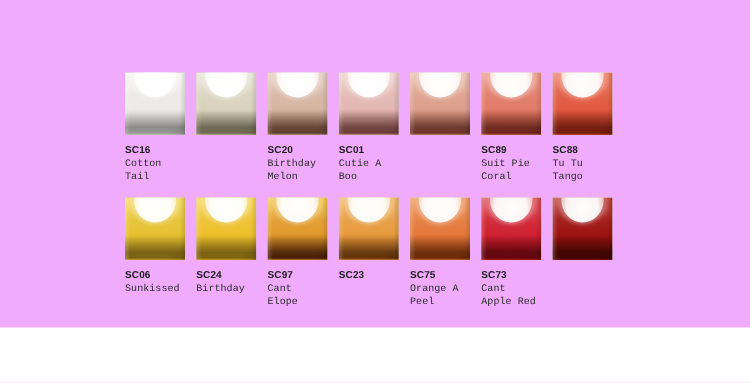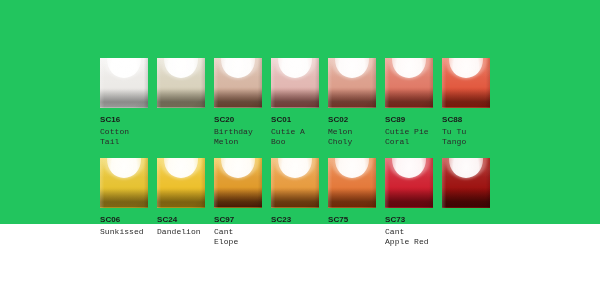--- a/index.html
+++ b/index.html
@@ -10,22 +10,22 @@
   body {
     width: 600px;
     height: 306px;
     font-family: "Liberation Sans", sans-serif;
     -webkit-font-smoothing: antialiased;
     overflow: hidden;
   }
   #chart {
     position: relative;
     width: 600px;
-    height: 224px;
-    background: #22c55e;
+    height: 262px;
+    background: #f0abfc;
   }
   .row {
     position: absolute;
     left: 100px;
     display: flex;
     gap: 9px;
   }
   .row-1 { top: 58px; }
   .row-2 { top: 158px; }
 
@@ -175,36 +175,32 @@
         </div>
       </div>
       <div class="cell">
         <div class="swatch">
           <div class="base" style="background: linear-gradient(rgb(231, 183, 166) 0%, rgb(220, 158, 139) 38%, rgb(220, 158, 139) 58%, rgb(141, 64, 49) 97%, rgb(220, 158, 139) 100%);"></div>
           <div class="shade"></div>
           <div class="bevel"></div>
           <div class="gloss-soft"></div>
           <div class="gloss"></div>
         </div>
-        <div class="label">
-          <div class="code">SC02</div>
-          <div class="name">Melon Choly</div>
-        </div>
       </div>
       <div class="cell">
         <div class="swatch">
           <div class="base" style="background: linear-gradient(rgb(232, 141, 124) 0%, rgb(224, 122, 103) 38%, rgb(224, 122, 103) 58%, rgb(143, 45, 31) 97%, rgb(224, 122, 103) 100%);"></div>
           <div class="shade"></div>
           <div class="bevel"></div>
           <div class="gloss-soft"></div>
           <div class="gloss"></div>
         </div>
         <div class="label">
           <div class="code">SC89</div>
-          <div class="name">Cutie Pie Coral</div>
+          <div class="name">Suit Pie Coral</div>
         </div>
       </div>
       <div class="cell">
         <div class="swatch">
           <div class="base" style="background: linear-gradient(rgb(233, 109, 82) 0%, rgb(226, 89, 63) 38%, rgb(226, 89, 63) 58%, rgb(151, 32, 15) 97%, rgb(226, 89, 63) 100%);"></div>
           <div class="shade"></div>
           <div class="bevel"></div>
           <div class="gloss-soft"></div>
           <div class="gloss"></div>
         </div>
@@ -231,21 +227,21 @@
       <div class="cell">
         <div class="swatch">
           <div class="base" style="background: linear-gradient(rgb(245, 210, 69) 0%, rgb(237, 192, 44) 38%, rgb(237, 192, 44) 58%, rgb(160, 124, 18) 97%, rgb(237, 192, 44) 100%);"></div>
           <div class="shade"></div>
           <div class="bevel"></div>
           <div class="gloss-soft"></div>
           <div class="gloss"></div>
         </div>
         <div class="label">
           <div class="code">SC24</div>
-          <div class="name">Dandelion</div>
+          <div class="name">Birthday</div>
         </div>
       </div>
       <div class="cell">
         <div class="swatch">
           <div class="base" style="background: linear-gradient(rgb(242, 194, 60) 0%, rgb(224, 154, 42) 38%, rgb(224, 154, 42) 58%, rgb(93, 34, 7) 97%, rgb(224, 154, 42) 100%);"></div>
           <div class="shade"></div>
           <div class="bevel"></div>
           <div class="gloss-soft"></div>
           <div class="gloss"></div>
         </div>
@@ -269,20 +265,21 @@
       <div class="cell">
         <div class="swatch">
           <div class="base" style="background: linear-gradient(rgb(236, 140, 76) 0%, rgb(228, 121, 58) 38%, rgb(228, 121, 58) 58%, rgb(138, 50, 8) 97%, rgb(228, 121, 58) 100%);"></div>
           <div class="shade"></div>
           <div class="bevel"></div>
           <div class="gloss-soft"></div>
           <div class="gloss"></div>
         </div>
         <div class="label">
           <div class="code">SC75</div>
+          <div class="name">Orange A Peel</div>
         </div>
       </div>
       <div class="cell">
         <div class="swatch">
           <div class="base" style="background: linear-gradient(rgb(216, 58, 69) 0%, rgb(207, 32, 48) 38%, rgb(207, 32, 48) 58%, rgb(125, 7, 16) 97%, rgb(207, 32, 48) 100%);"></div>
           <div class="shade"></div>
           <div class="bevel"></div>
           <div class="gloss-soft"></div>
           <div class="gloss"></div>
         </div>

